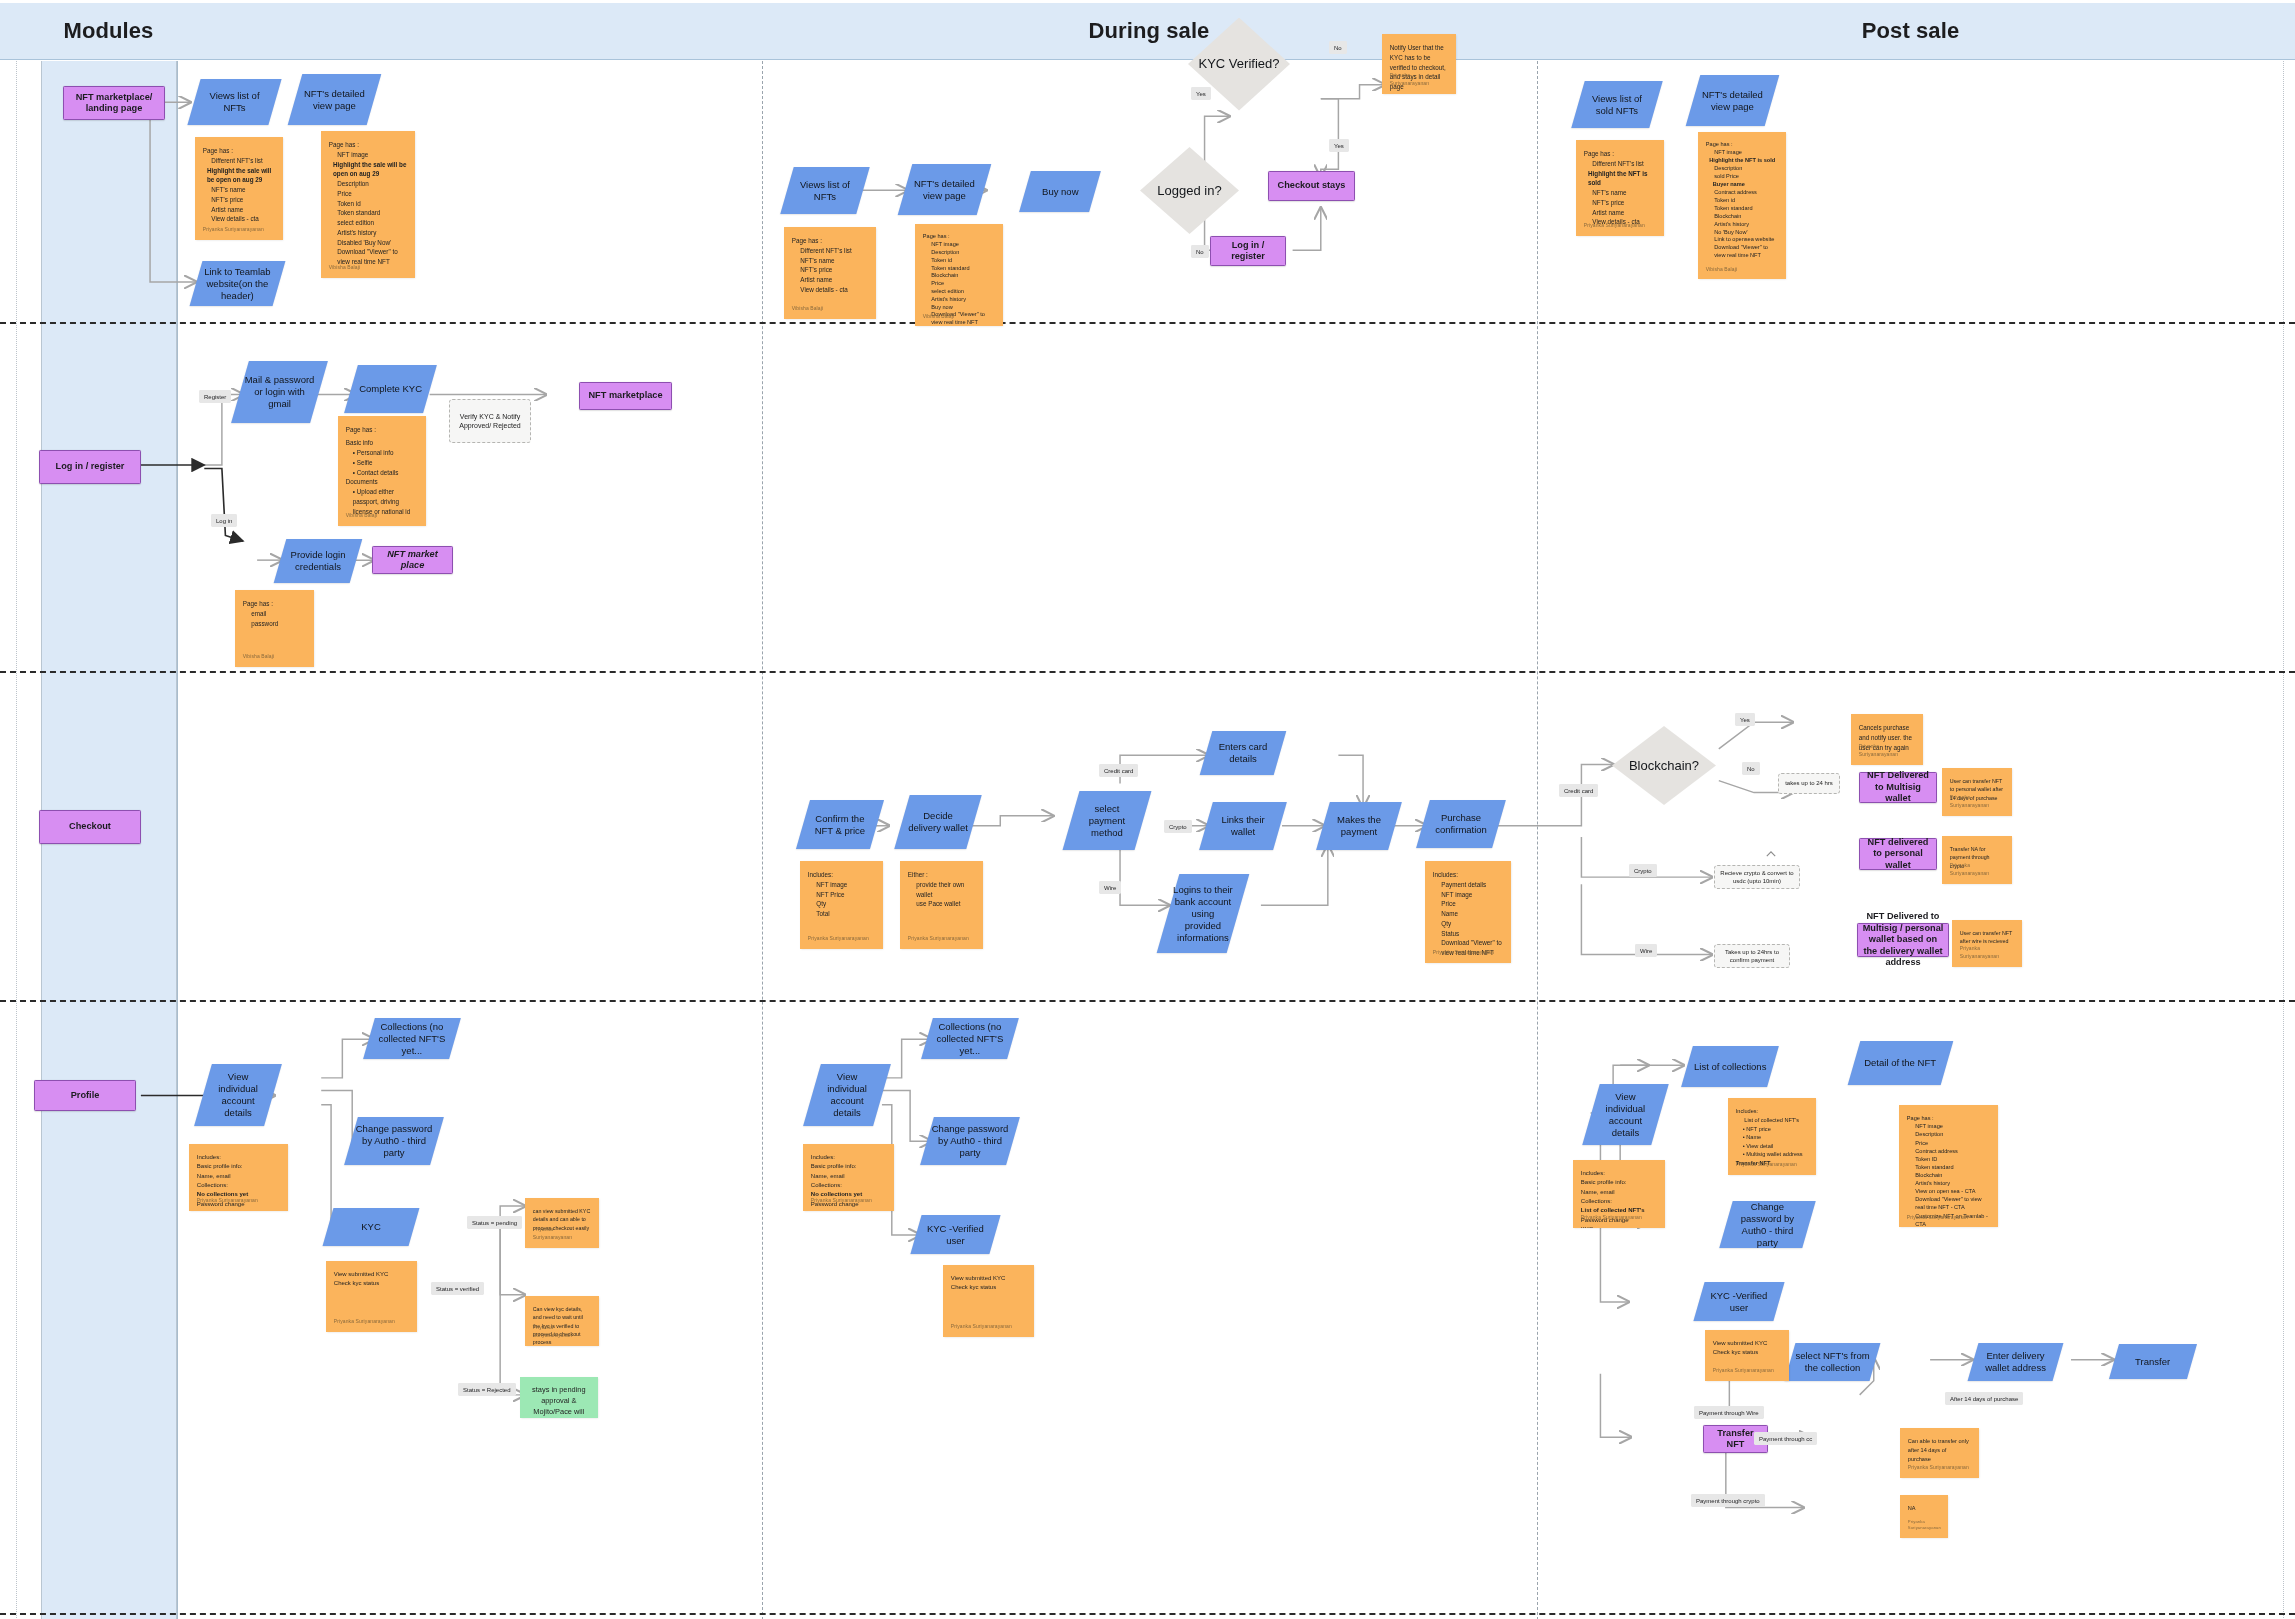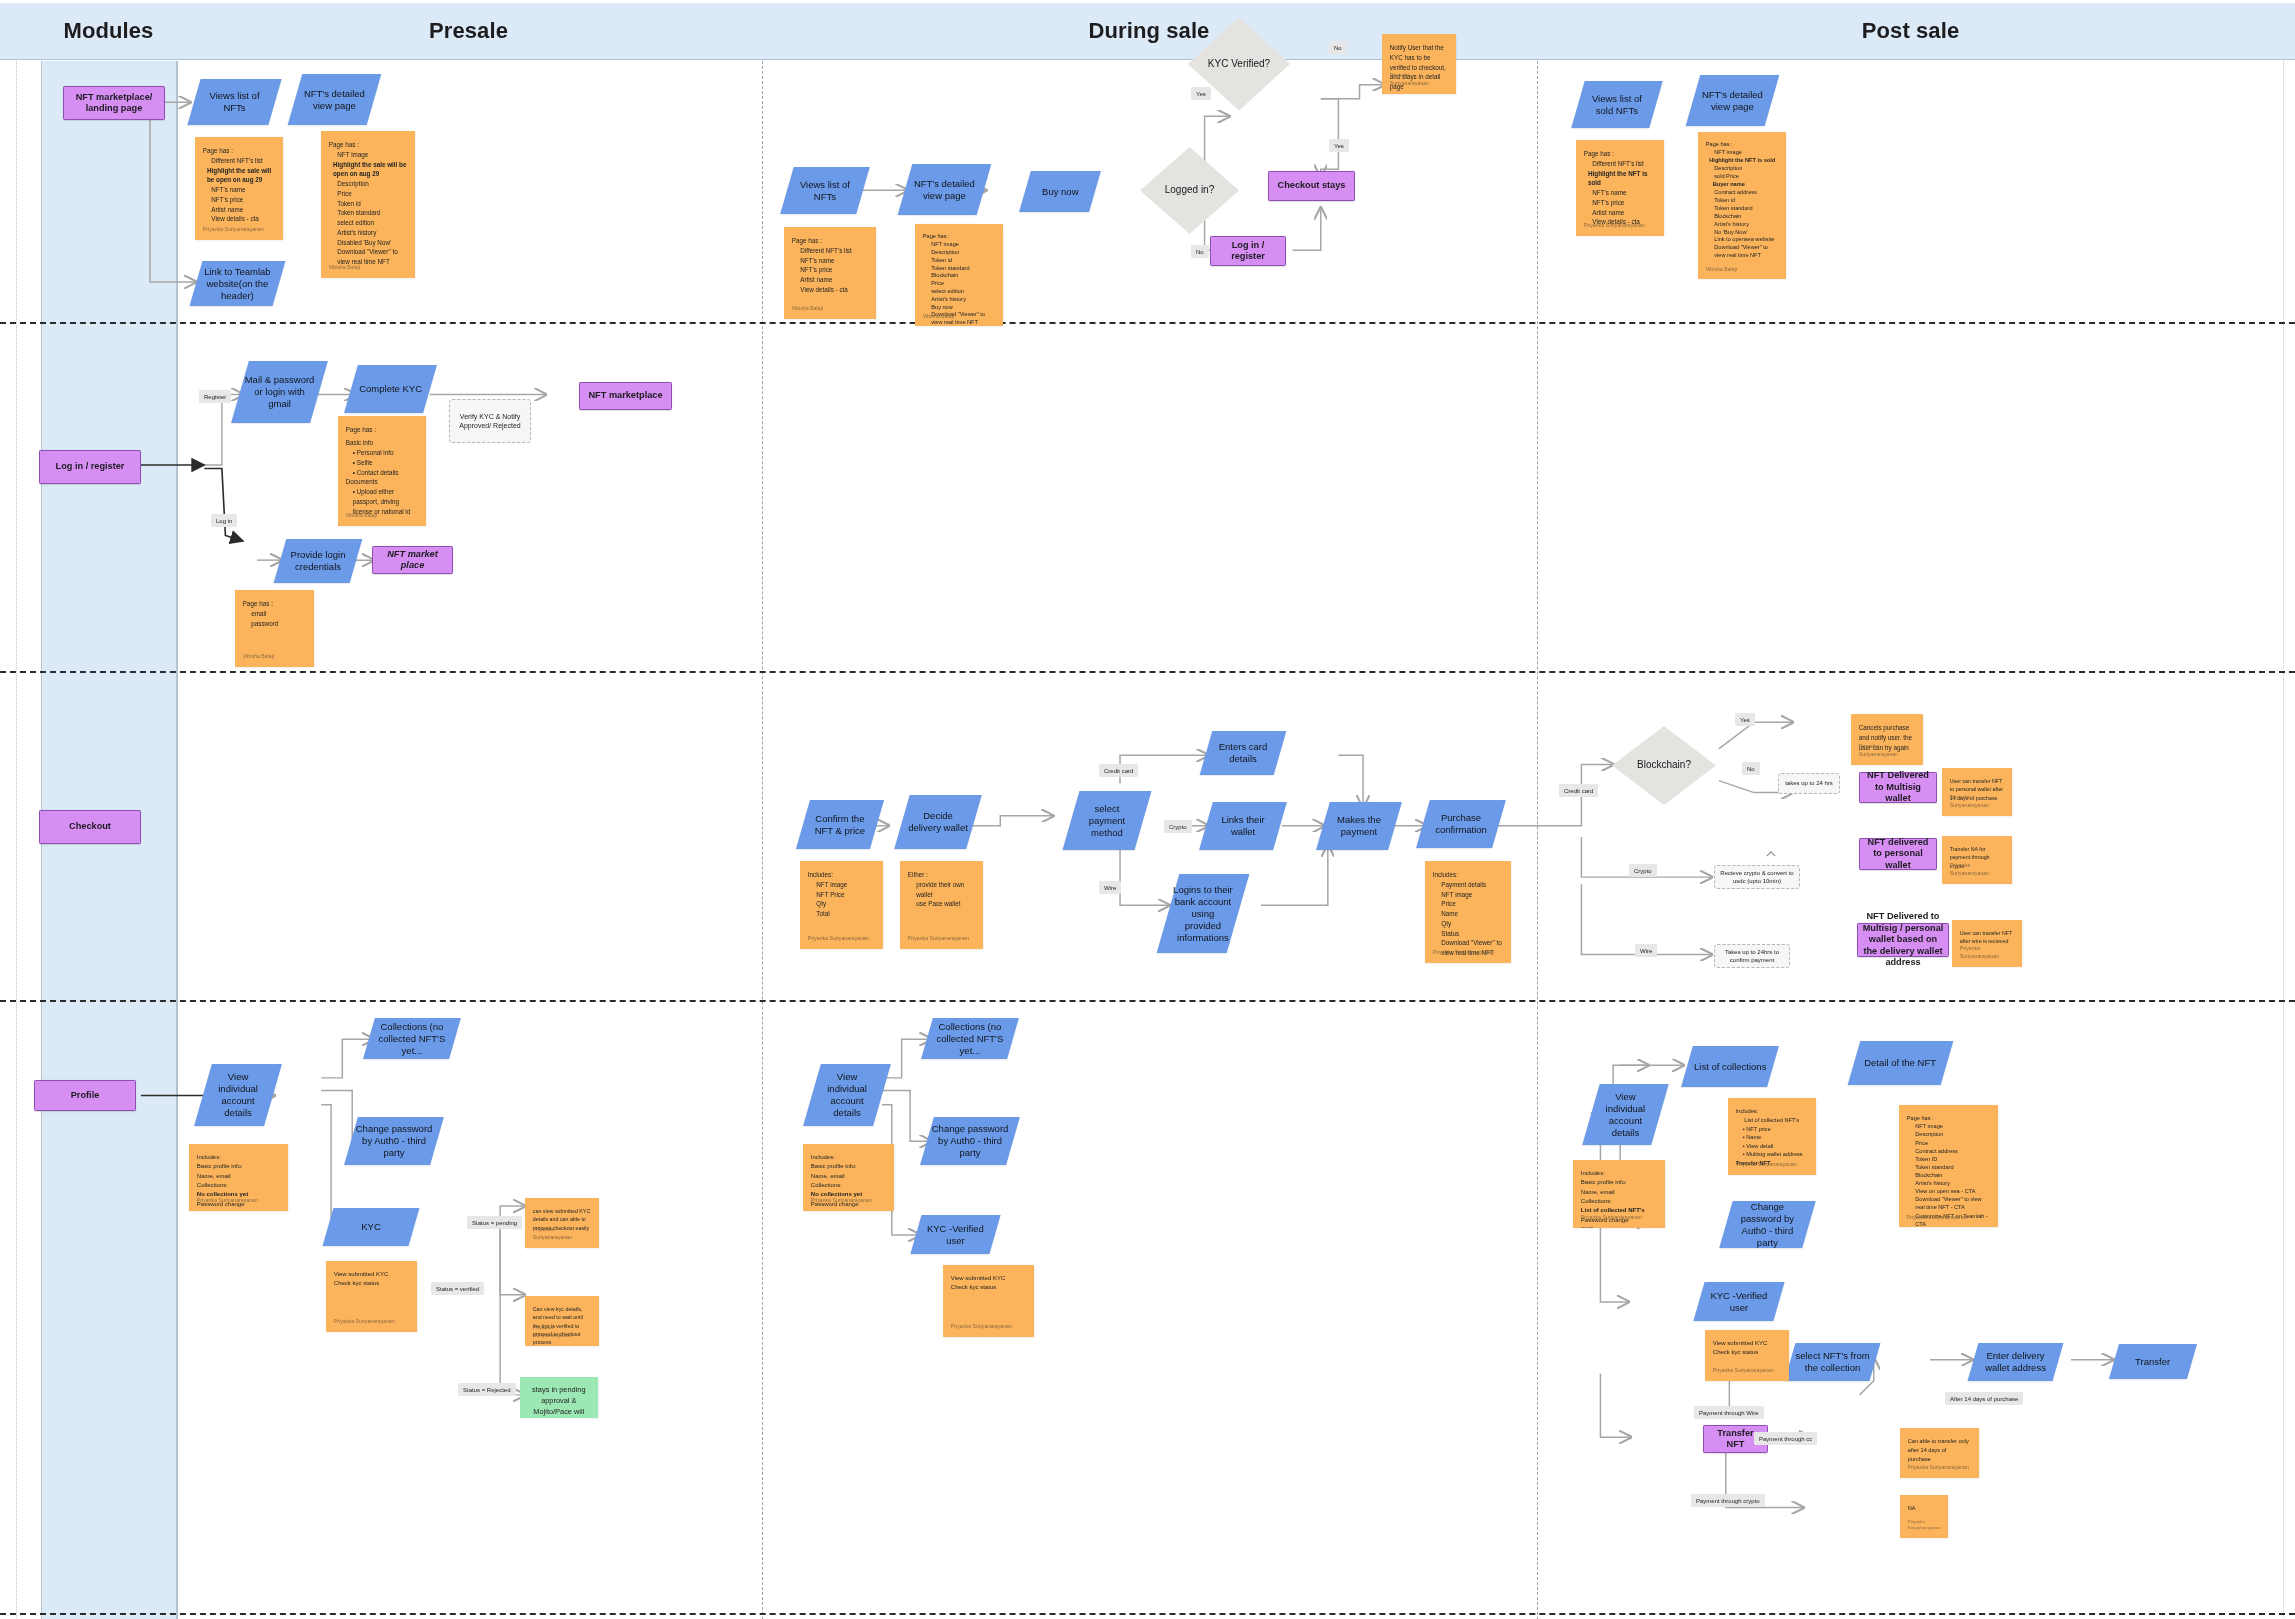--- a/index.html
+++ b/index.html
@@ -64,21 +64,21 @@
     display:flex;align-items:center;justify-content:center;
     text-align:center;font-weight:700;color:#1c1c20;
     font-size:9.2px;line-height:1.25;border-radius:1.4px;
     box-shadow:0 0.7px 1.4px rgba(0,0,0,.13);
   }
   .pill > span{padding:0 4.2px;display:block;}
 
   .dia{
     background:#e5e3e0;
     display:flex;align-items:center;justify-content:center;
-    text-align:center;font-size:10px;line-height:1.22;color:#14171b;
+    text-align:center;font-size:13px;line-height:1.22;color:#14171b;
   }
   .dia.plain{clip-path:polygon(50% 0,100% 50%,50% 100%,0 50%);}
   .dia.dashed{
     background:transparent;
     border:0;
   }
   .dia.dashed .dshape{
     position:absolute;inset:0;
     background:
       linear-gradient(#e5e3e0,#e5e3e0) padding-box;
@@ -123,21 +123,20 @@
   
   .edges{position:absolute;left:0;top:0;width:2295px;height:1619px;pointer-events:none;}
 </style>
 </head>
 <body>
 
 <div class="canvas">
 
   <div class="header-band">
     <div class="htitle" style="left:41px;width:135px;">Modules</div>
-    <div class="htitle" style="left:176px;width:585px;">Presale</div>
     <div class="htitle" style="left:1537px;width:747px;">Post sale</div>
     <div class="htitle" style="left:762px;width:774px;">During sale</div>
   </div>
 
   <div class="module-lane"></div>
 
   <div class="edge-dot" style="left:15.5px;"></div>
   <div class="edge-dot" style="left:2283px;"></div>
   <div class="colsep solid" style="left:176px;"></div>
   <div class="colsep" style="left:762px;"></div>

